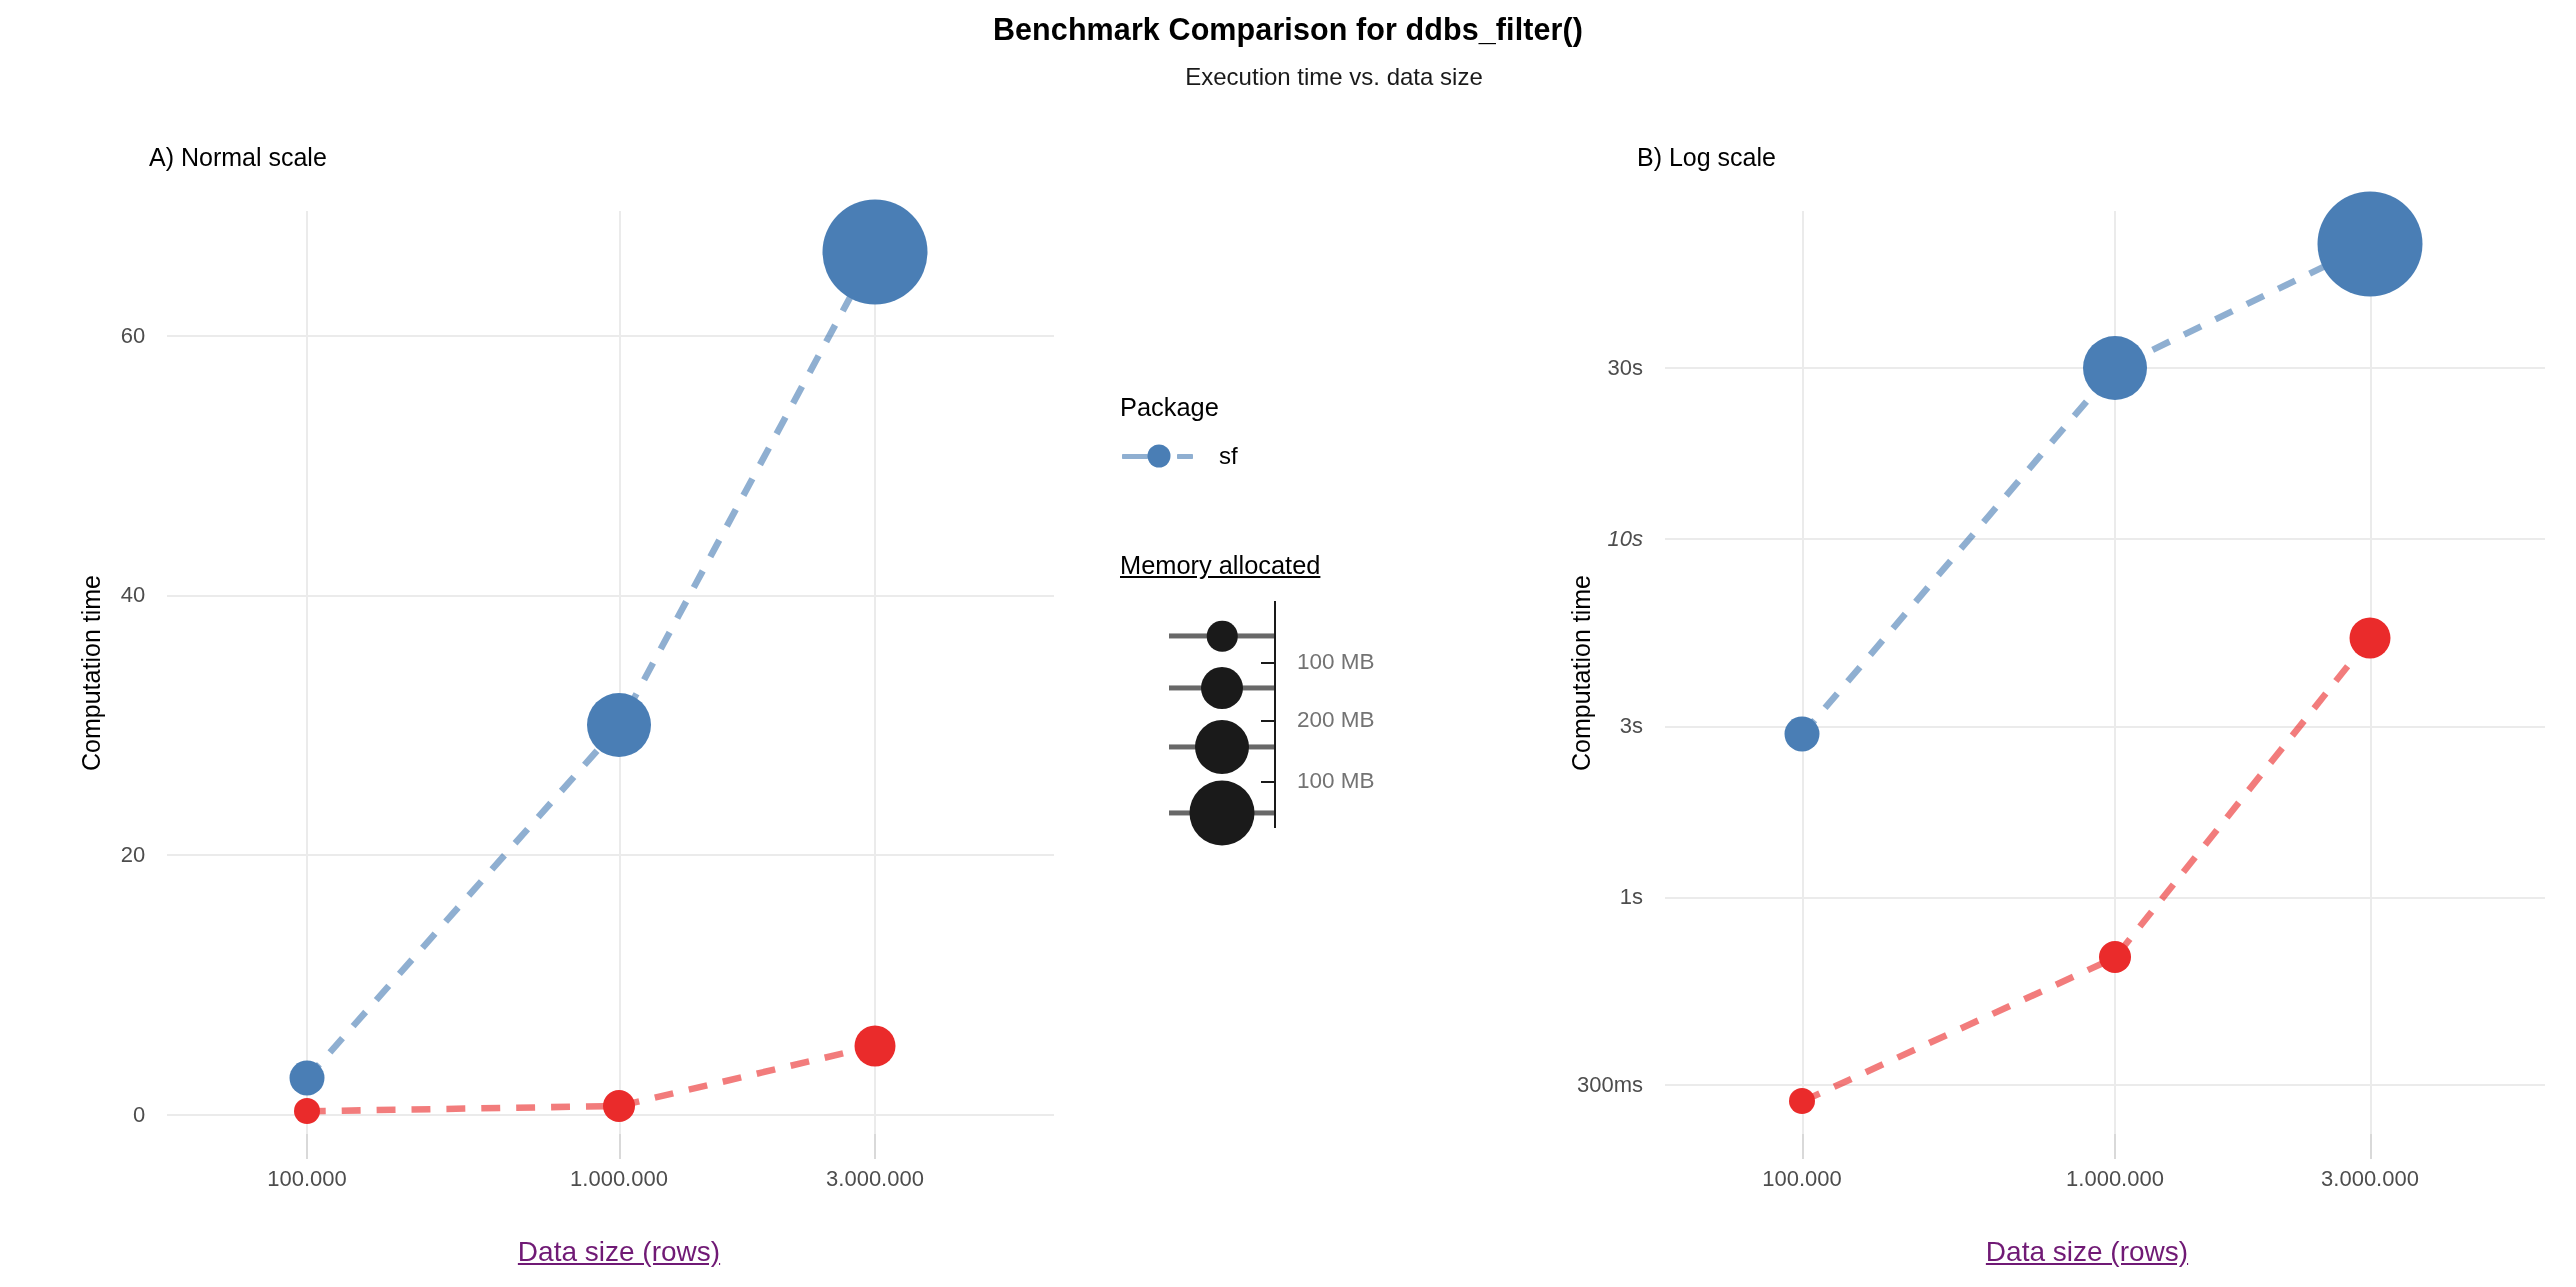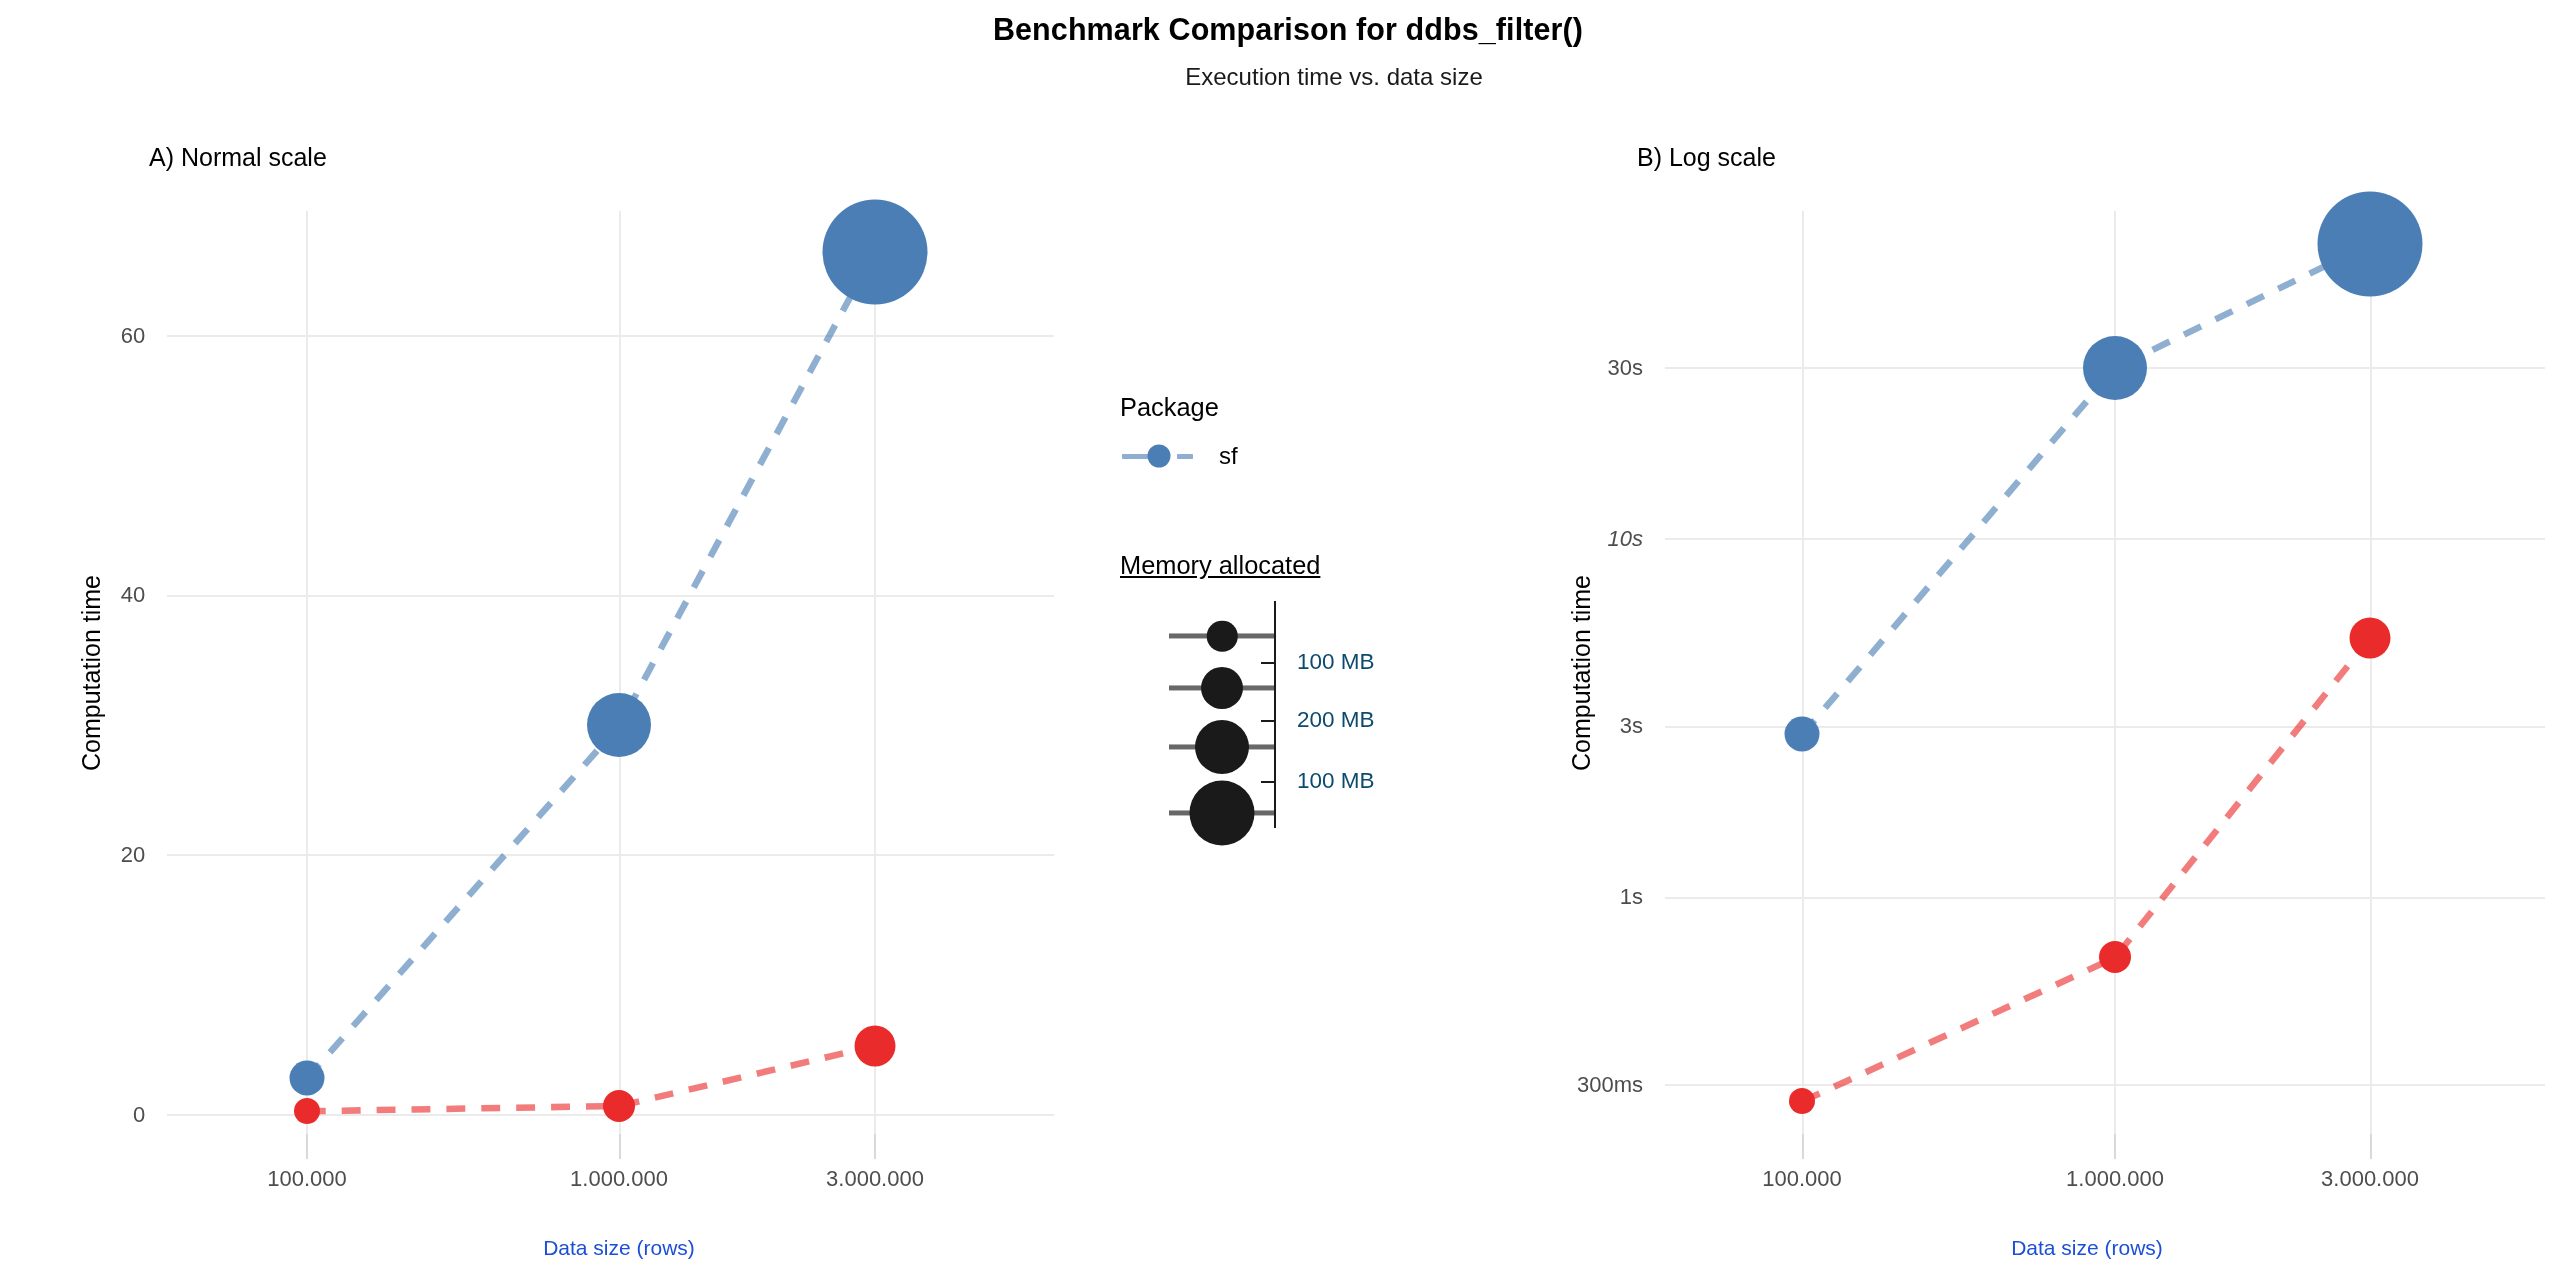--- a/index.html
+++ b/index.html
@@ -30,22 +30,22 @@
     position:absolute;font-size:22px;color:#4d4d4d;
     text-align:right;white-space:nowrap;transform:translateY(-50%);
   }
   .xtick-label{
     position:absolute;font-size:22px;color:#4d4d4d;
     white-space:nowrap;transform:translateX(-50%);
   }
   .xtick-mark{position:absolute;width:2.2px;background:#d9d9d9;}
 
   .axis-title-x{
-    position:absolute;font-size:21px;color:#1d4ed8;
-    white-space:nowrap;transform:translateX(-50%);
+    position:absolute;font-size:28px;color:#701a75;
+    white-space:nowrap;transform:translateX(-50%);text-decoration:underline;
   }
   .axis-title-y{
     position:absolute;font-size:25px;color:#000000;white-space:nowrap;
     transform-origin:0 0;transform:rotate(-90deg);
   }
 
   
   .series-svg{position:absolute;left:0;top:0;overflow:visible;pointer-events:none;}
 
   .pt{position:absolute;border-radius:50%;transform:translate(-50%,-50%);}
@@ -68,21 +68,21 @@
   .size-axis{position:absolute;width:2.2px;background:#1a1a1a;}
   .size-tick{position:absolute;height:2.2px;background:#1a1a1a;width:13px;}
   .size-dot{
     position:absolute;border-radius:50%;background:#1a1a1a;
     transform:translate(-50%,-50%);
   }
   .size-dash{
     position:absolute;height:5.1px;background:#4d4d4d;transform:translateY(-50%);
   }
   .size-label{
-    position:absolute;font-size:22.5px;color:#0c4a6e;white-space:nowrap;
+    position:absolute;font-size:22.5px;color:#737373;white-space:nowrap;
     transform:translateY(-50%);
   }
 </style>
 </head>
 <body>
 
 <div id="chart-title">Benchmark Comparison for ddbs_filter()</div>
 <div id="chart-subtitle">Execution time vs. data size</div>
 
 <div id="panel-normal" class="panel">

